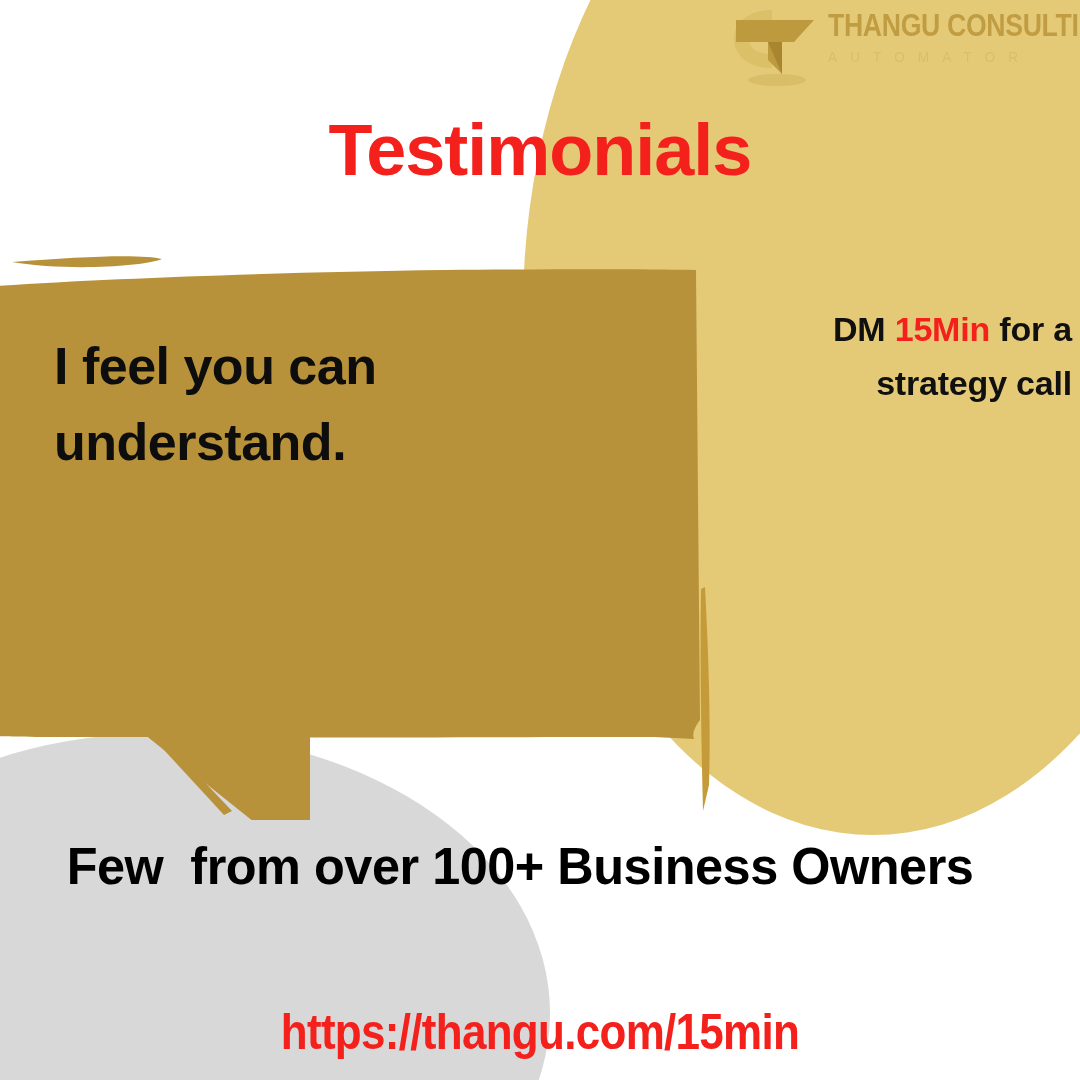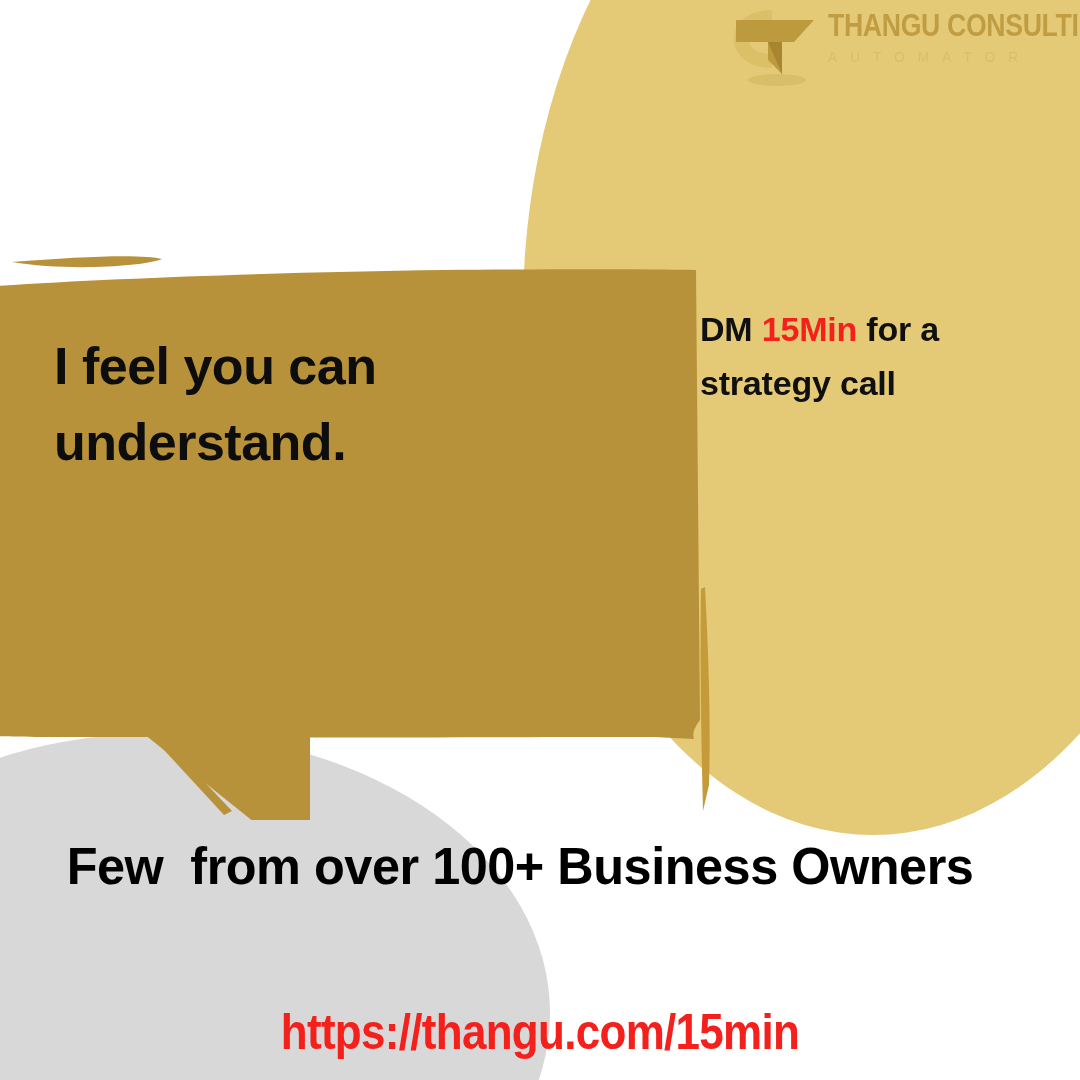--- a/index.html
+++ b/index.html
@@ -116,21 +116,21 @@
     line-height: 76px;
     letter-spacing: -0.5px;
   }
 
   
   .cta {
     position: absolute;
     left: 700px;
     top: 302px;
     width: 372px;
-    text-align: left;
+    text-align: right;
     font-size: 34px;
     font-weight: 700;
     color: #101010;
     line-height: 54px;
     letter-spacing: -0.2px;
   }
   .cta .hl { color: #F4201C; }
 
   
   .banner {
@@ -181,20 +181,21 @@
       <ellipse cx="61" cy="76" rx="29" ry="6" fill="#D0B35C" opacity="0.55"></ellipse>
       <path d="M20 16 L98 16 L78 38 L66 38 L66 70 L52 56 L52 38 L20 38 Z" fill="#BE9A3E"></path>
       <path d="M52 38 L66 38 L66 70 Z" fill="#A8862F"></path>
     </svg>
     <div class="logo-text-wrap">
       <div class="logo-title">THANGU CONSULTING</div>
       <div class="logo-sub">AUTOMATOR</div>
     </div>
   </div>
 
+  <div class="title">Testimonials</div>
 
   <div class="bubble">
     <svg width="720" height="570" viewBox="0 0 720 570">
 
       <path d="M18 12 C90 6 150 4 168 9 C148 17 70 21 18 12 Z" fill="#B8923A"></path>
 
       <path d="M2 36
                C120 28 300 22 450 20
                C560 19 650 19 702 20
                L706 470

